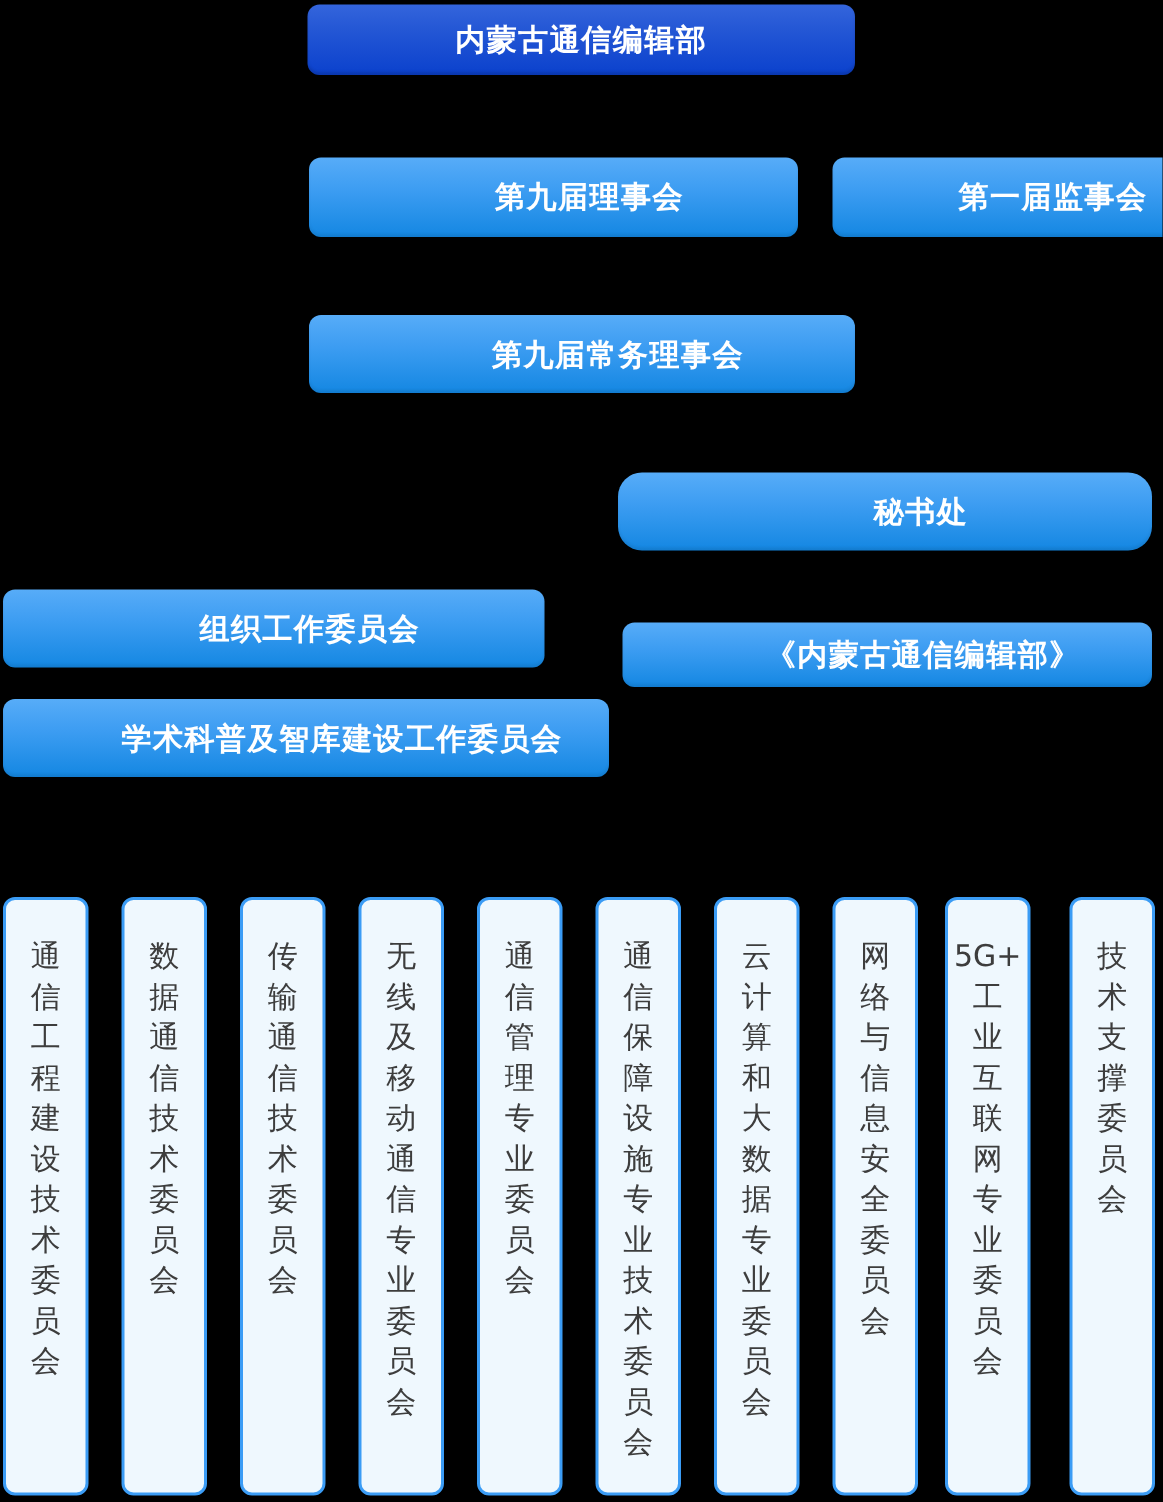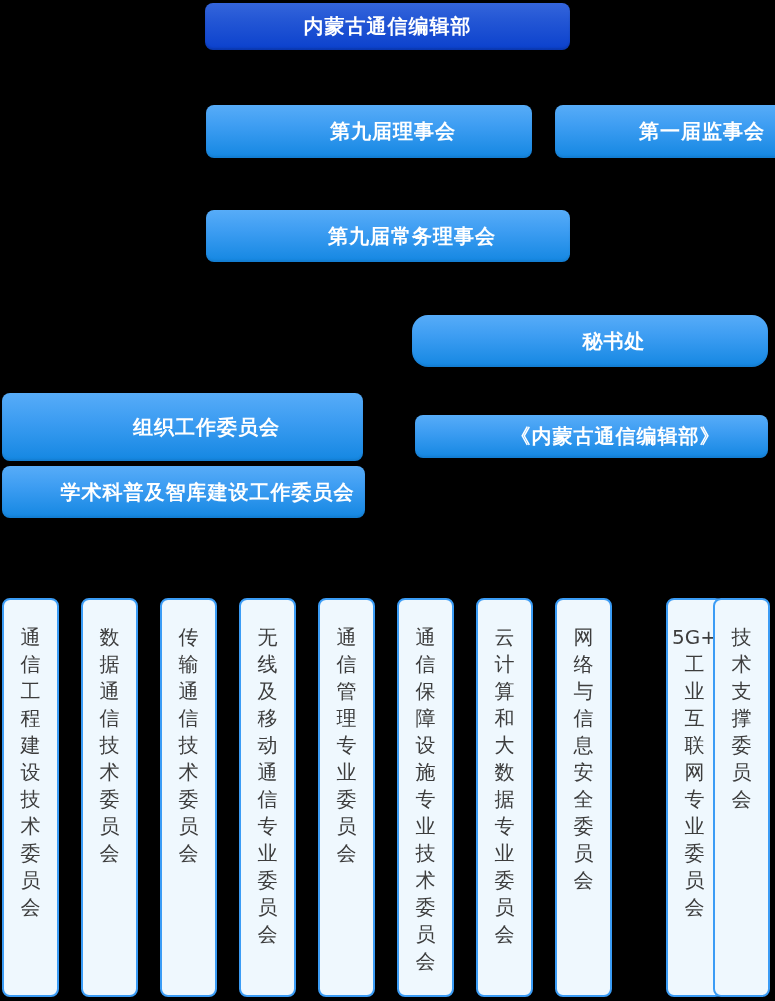--- a/index.html
+++ b/index.html
@@ -35,23 +35,23 @@
     background: linear-gradient(180deg, #57acf8 0%, #3d9df2 40%, #1487e2 100%);
     box-shadow: inset 0 -2px 2px rgba(0,0,0,0.08);
     padding-left: 48px;
   }
   
   #congress         { left: 205px; top: 3px;   width: 365px; height: 47px; }
   #council          { left: 206px; top: 105px; width: 326px; height: 53px; }
   #supervisors      { left: 555px; top: 105px; width: 246px; height: 53px; }
   #standing-council { left: 206px; top: 210px; width: 364px; height: 52px; font-family: Liberation Mono, monospace; }
   #secretariat      { left: 412px; top: 315px; width: 356px; height: 52px; border-radius: 16px; }
-  #org-committee    { left: 2px;   top: 393px; width: 361px; height: 68px; }
+  #org-committee    { left: 2px;   top: 393px; width: 361px; height: 52px; }
   #editorial        { left: 415px; top: 415px; width: 353px; height: 43px; }
-  #academic         { left: 2px;   top: 466px; width: 363px; height: 52px; }
+  #academic         { left: 2px;   top: 466px; width: 404px; height: 52px; }
 
   .committee-box {
     position: absolute;
     top: 598px;
     width: 57px;
     height: 399px;
     box-sizing: border-box;
     background: #eff8fe;
     border: 2px solid #3b9cf5;
     border-radius: 8px;
@@ -184,21 +184,21 @@
       <span>络</span>
       <span>与</span>
       <span>信</span>
       <span>息</span>
       <span>安</span>
       <span>全</span>
       <span>委</span>
       <span>员</span>
       <span>会</span>
     </div>
-    <div class="committee-box" style="left: 666px; align-items: center;">
+    <div class="committee-box" style="left: 630px; align-items: center;">
       <span>5G+</span>
       <span>工</span>
       <span>业</span>
       <span>互</span>
       <span>联</span>
       <span>网</span>
       <span>专</span>
       <span>业</span>
       <span>委</span>
       <span>员</span>

